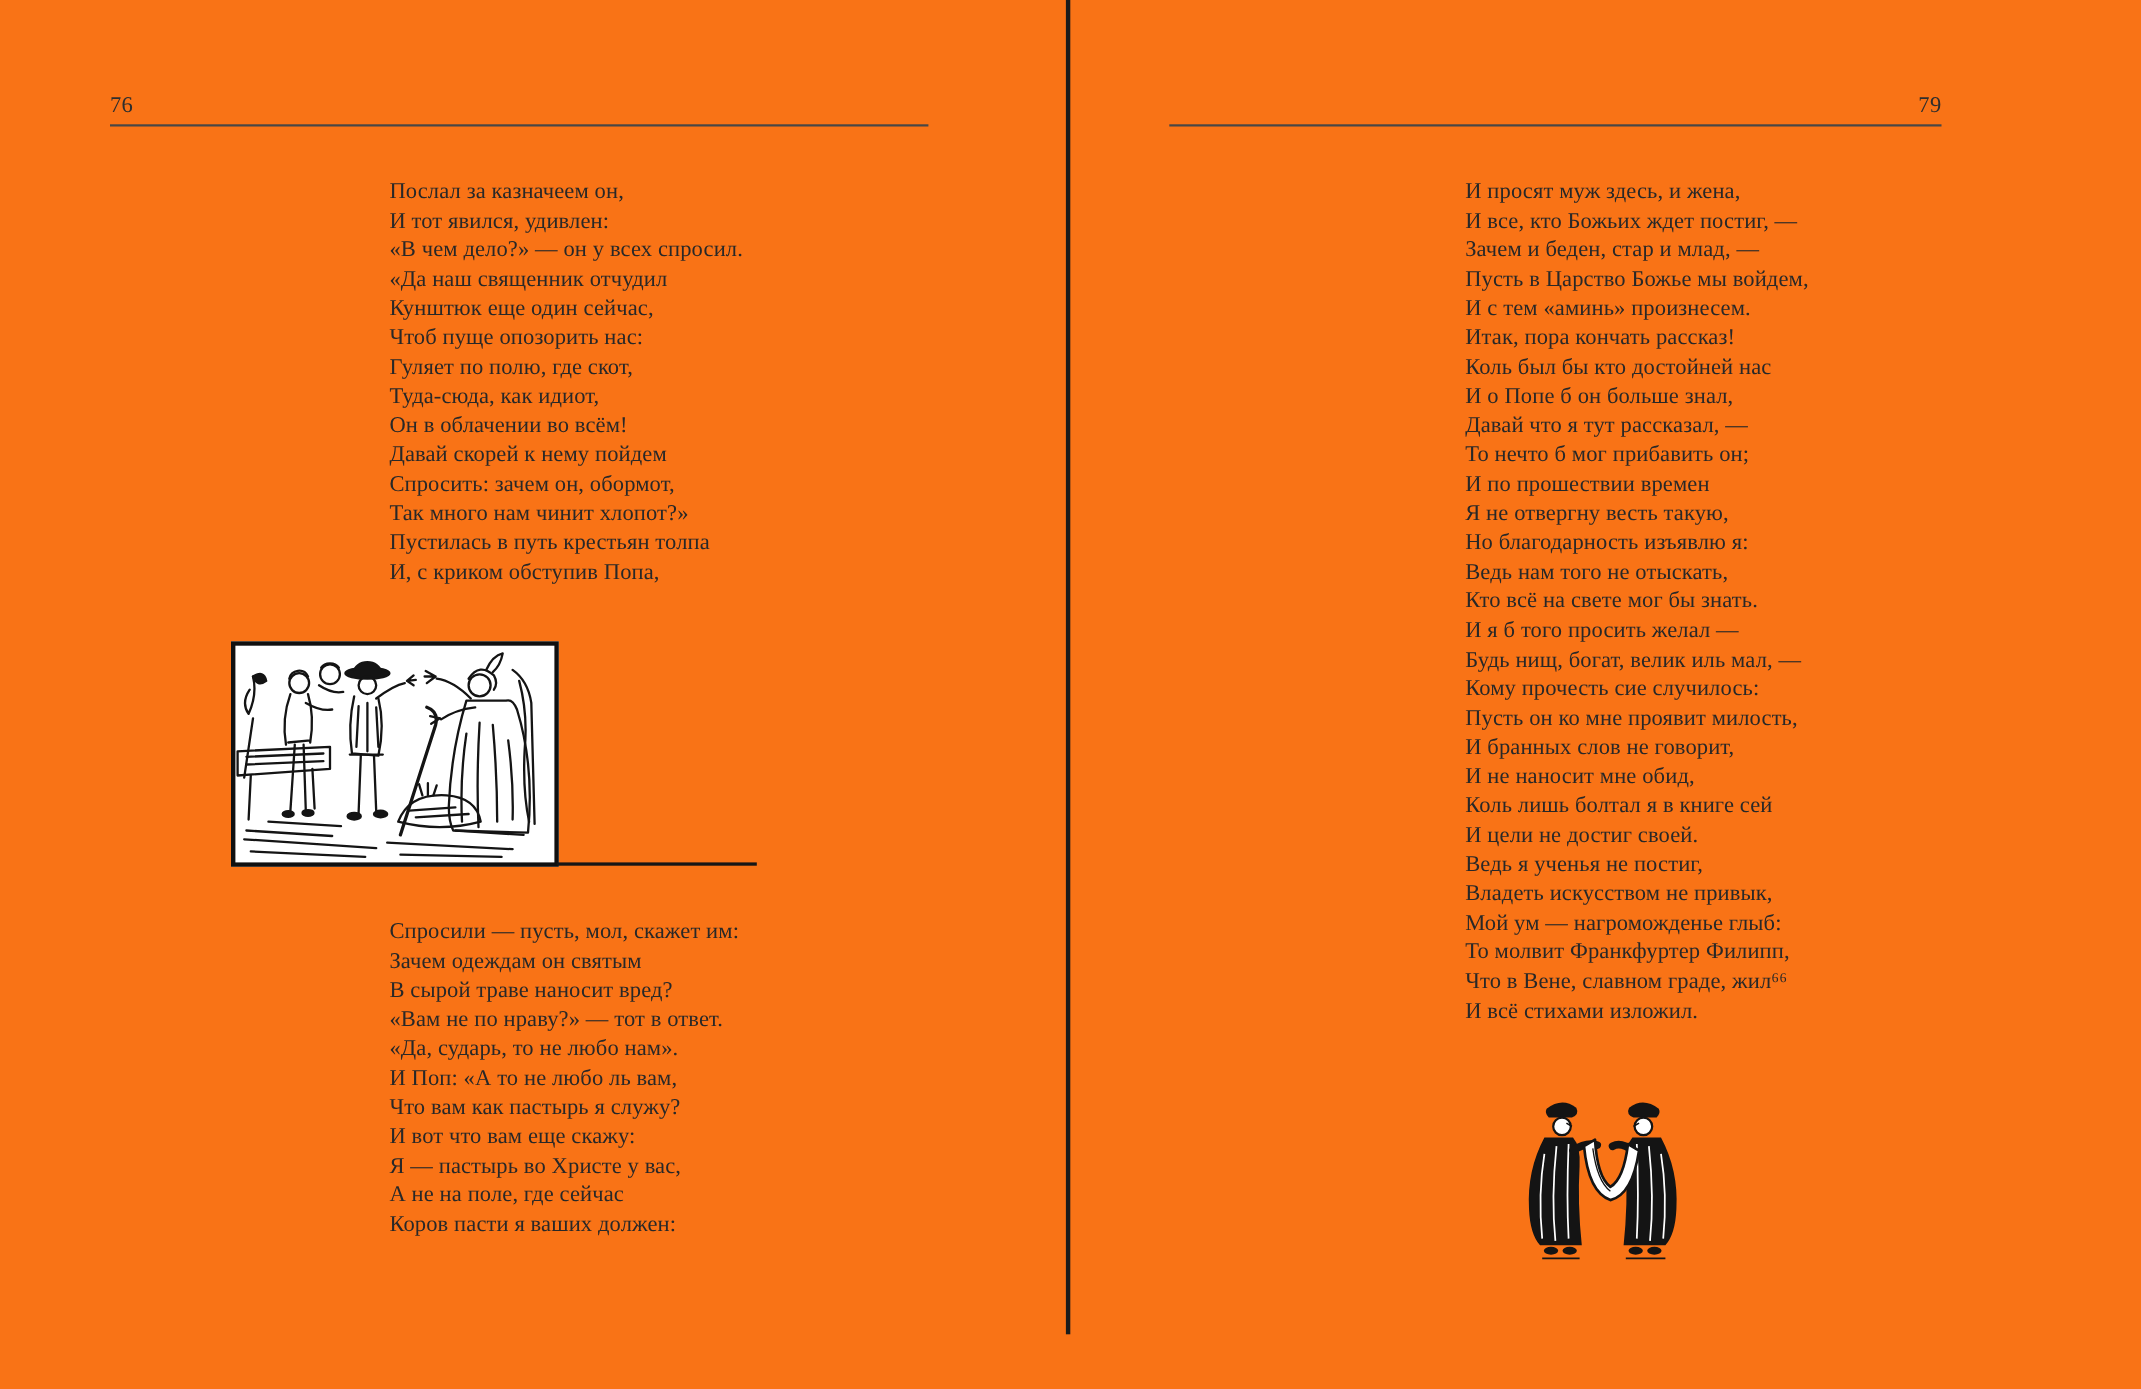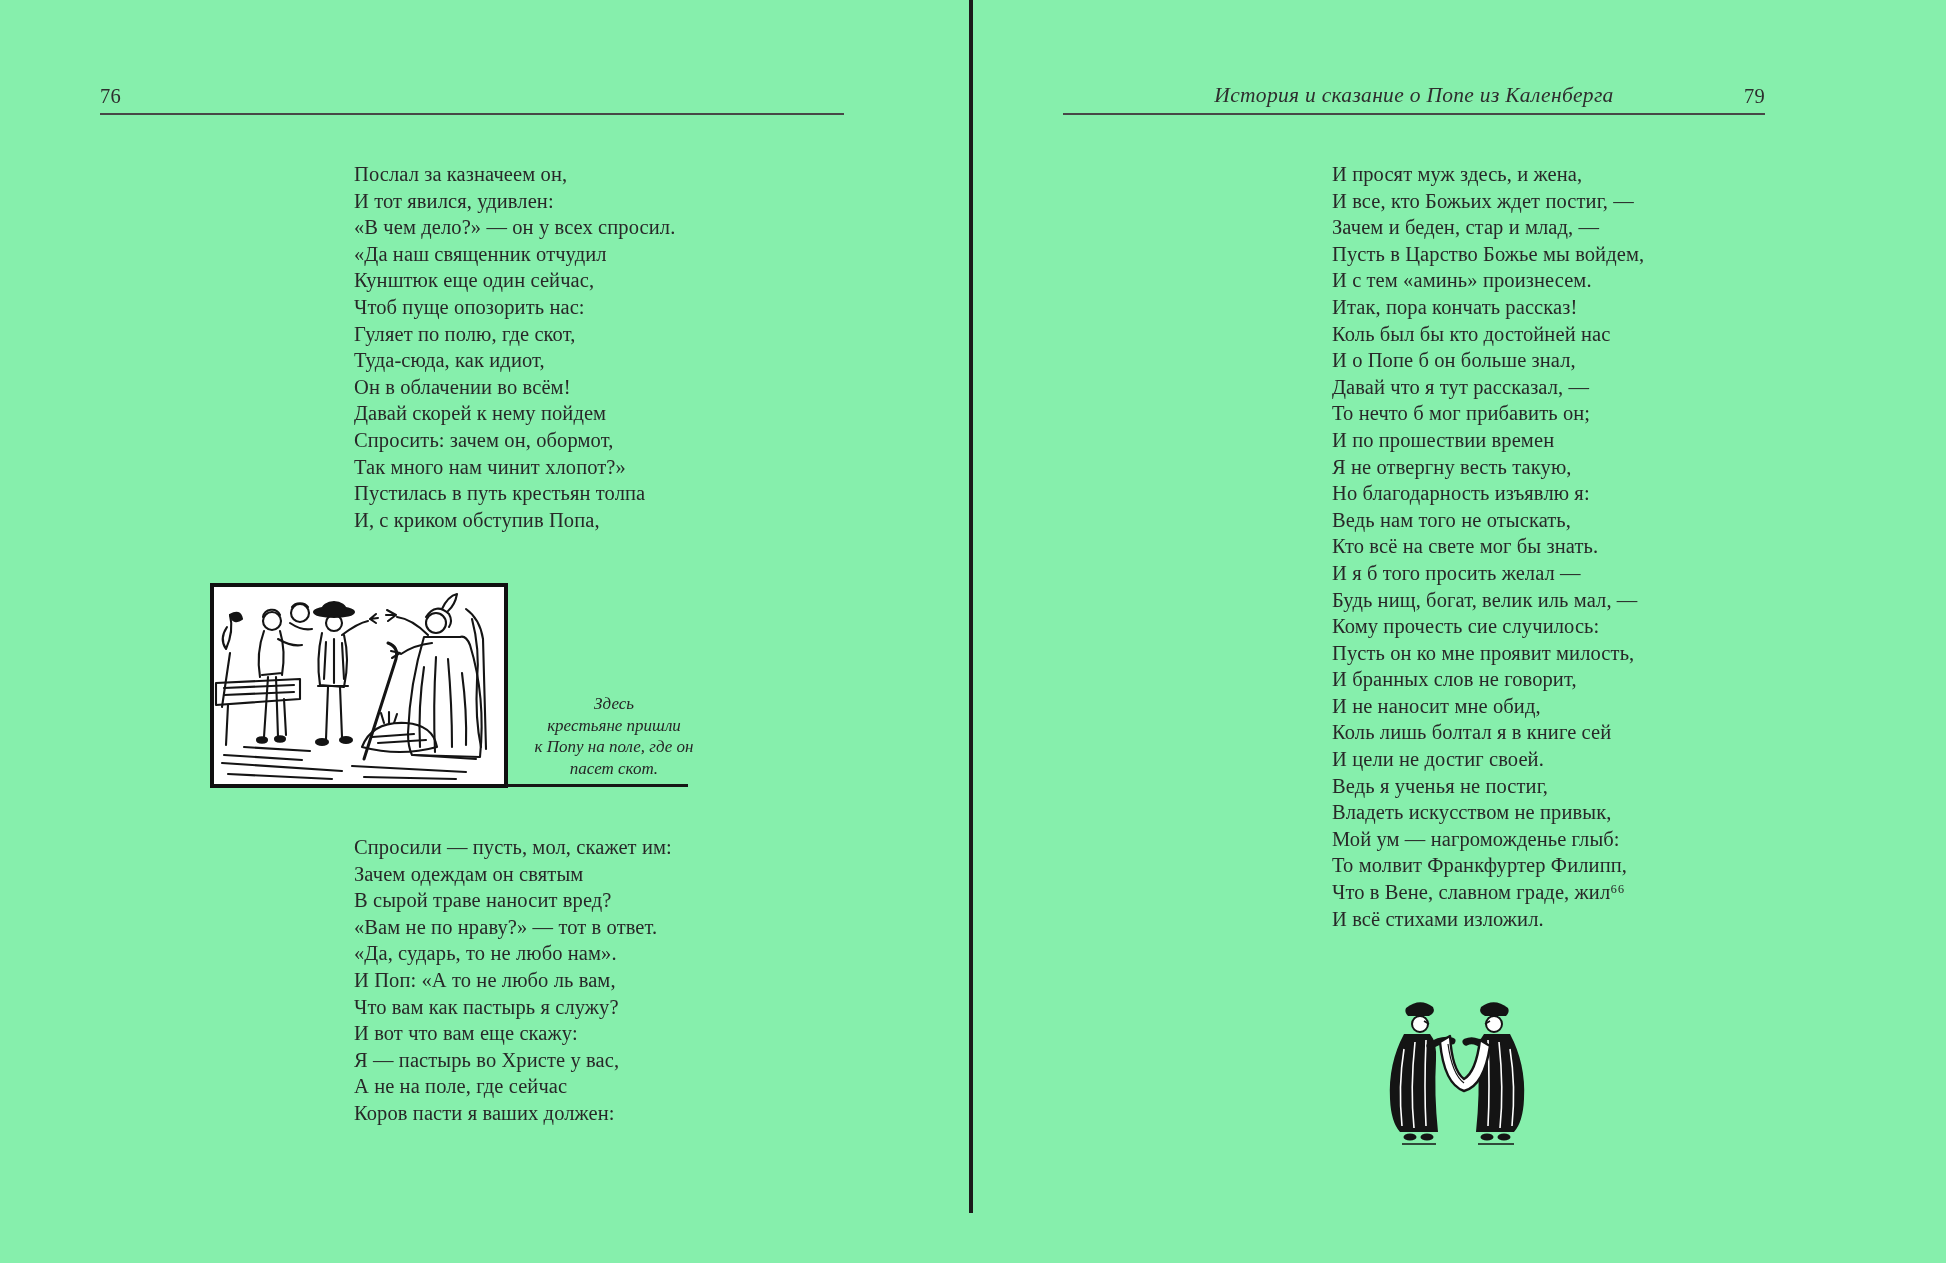--- a/index.html
+++ b/index.html
@@ -1,20 +1,20 @@
 <!DOCTYPE html>
 <html><head>
 <meta charset="utf-8">
 <style>
   * { margin:0; padding:0; box-sizing:border-box; }
   html,body { background:#ffffff; }
   body { font-family:"Liberation Serif","DejaVu Serif",serif; }
   .spread {
     position:relative; width:1946px; height:1263px;
-    background:#86efac; overflow:hidden; color:#272727;
+    background:#f97316; overflow:hidden; color:#272727;
   }
   .spine {
     position:absolute; left:969px; top:0; width:4px; height:1213px;
     background:#1b1b1b;
   }
   .page-header {
     position:absolute; top:79px; height:36px;
     border-bottom:2px solid #474747;
   }
   .page-header .num {
@@ -128,46 +128,38 @@
         <path d="M228,22 q6,-13 15,-15 q-2,11 -9,17"></path>
         <path d="M214,48 q-16,-16 -31,-18 M182,28 l-9,-5 M182,28 l-10,0 M182,28 l-8,6"></path>
         <path d="M218,56 q-18,2 -31,11 M186,66 l-9,-2 M186,66 l-8,5"></path>
         <path d="M210,50 q-14,46 -16,96 q0,14 4,22 L266,170 q6,-60 -10,-112 q-4,-10 -10,-8 Z"></path>
         <path d="M210,80 Q204,120 206,160 M222,70 Q219,120 221,165 M234,72 Q238,118 238,160 M248,86 Q253,124 252,158"></path>
         <path d="M252,22 q14,10 17,30 L272,162 M258,32 q8,30 5,62 q-2,38 4,66"></path>
       </g>
     </svg>
   </div>
 
-  <div class="caption">
-
-  <div class="caption-line">Здесь</div>
-      <div class="caption-line">крестьяне пришли</div>
-      <div class="caption-line">к Попу на поле, где он</div>
-      <div class="caption-line">пасет скот.</div>
-    </div>
   <div class="caption-rule"></div>
 
   <div class="stanza stanza-2">
 
   <div class="line">Спросили — пусть, мол, скажет им:</div>
       <div class="line">Зачем одеждам он святым</div>
       <div class="line">В сырой траве наносит вред?</div>
       <div class="line">«Вам не по нраву?» — тот в ответ.</div>
       <div class="line">«Да, сударь, то не любо нам».</div>
       <div class="line">И Поп: «А то не любо ль вам,</div>
       <div class="line">Что вам как пастырь я служу?</div>
       <div class="line">И вот что вам еще скажу:</div>
       <div class="line">Я — пастырь во Христе у вас,</div>
       <div class="line">А не на поле, где сейчас</div>
       <div class="line">Коров пасти я ваших должен:</div>
     </div>
 
   <div class="page-header header-right">
-    <span class="running-title">История и сказание о Попе из Каленберга</span>
     <span class="num">79</span>
   </div>
 
   <div class="stanza stanza-r">
 
   <div class="line">И просят муж здесь, и жена,</div>
       <div class="line">И все, кто Божьих ждет постиг, —</div>
       <div class="line">Зачем и беден, стар и млад, —</div>
       <div class="line">Пусть в Царство Божье мы войдем,</div>
       <div class="line">И с тем «аминь» произнесем.</div>

